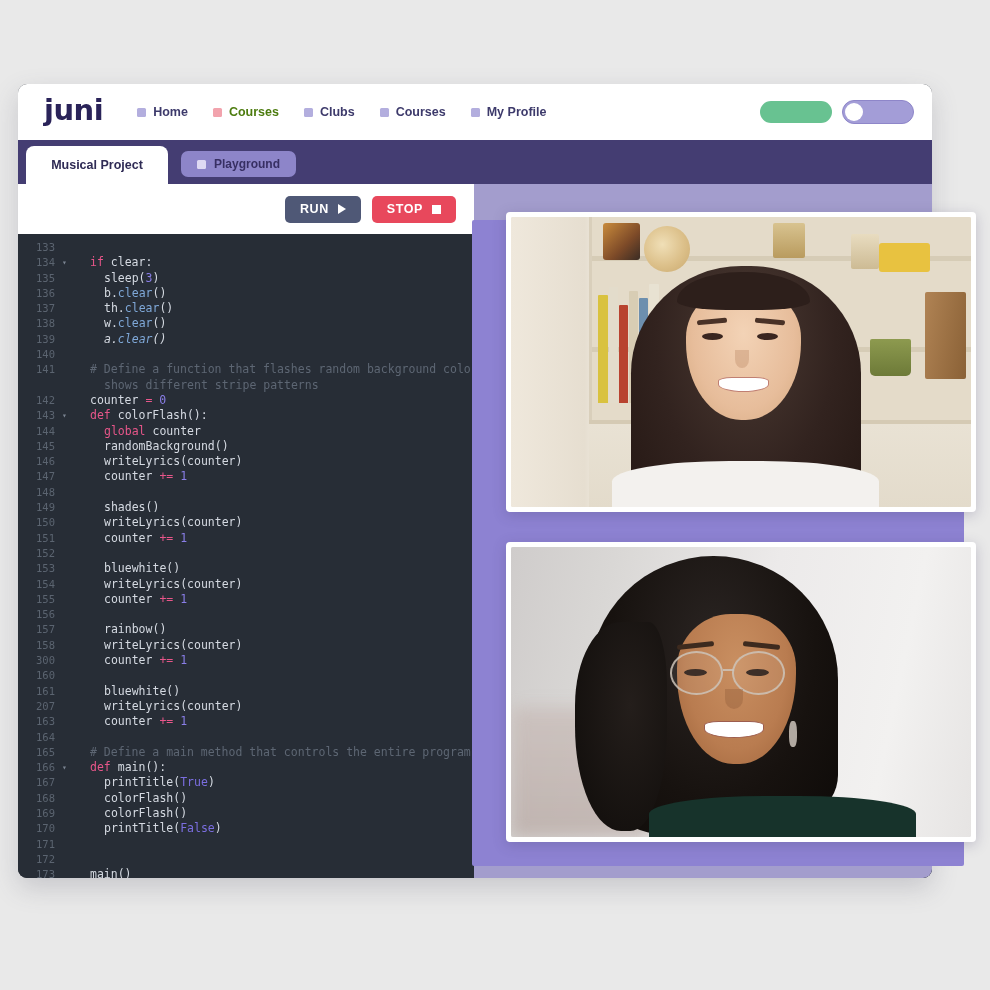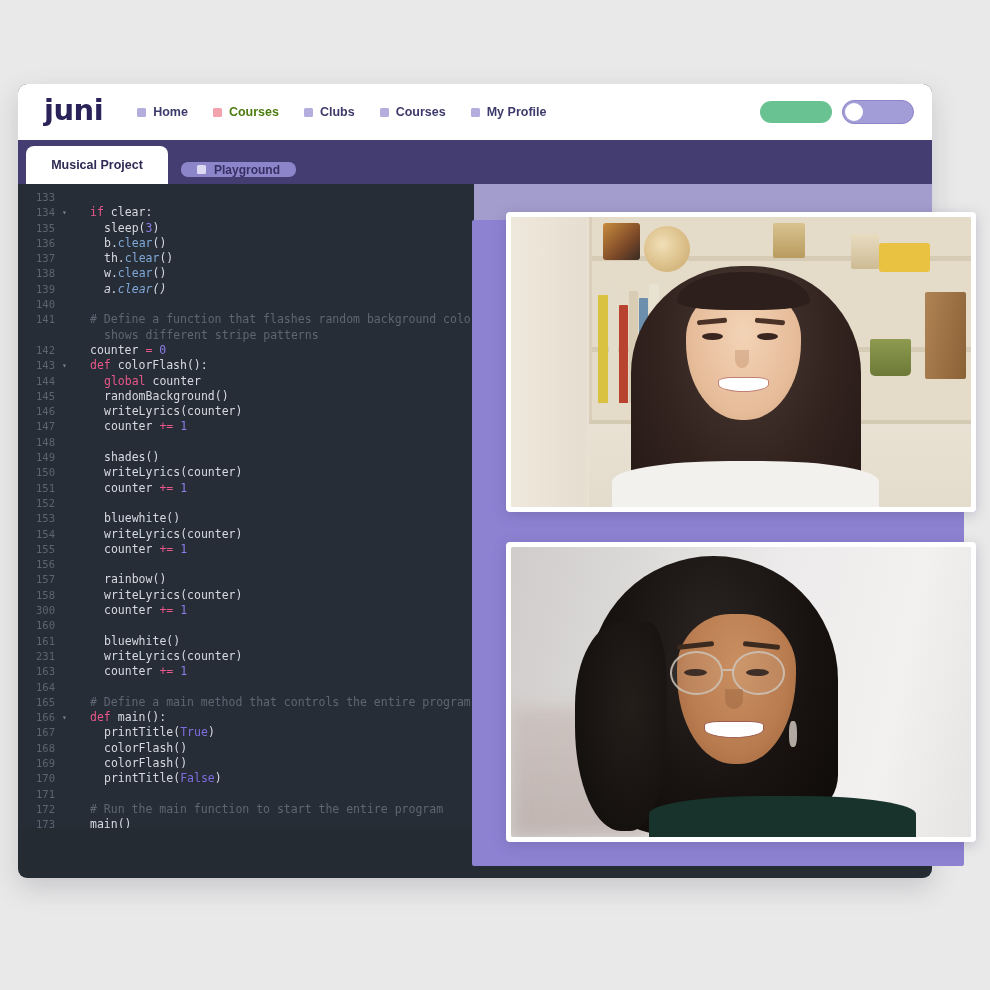--- a/index.html
+++ b/index.html
@@ -128,21 +128,21 @@
     padding: 0 20px;
     font-size: 12.5px;
     font-weight: bold;
     color: #2f2b55;
     cursor: pointer;
   }
 
   #tab-playground {
     margin-left: 13px;
     margin-bottom: 7px;
-    height: 15px;
+    height: 26px;
     background: #8d85c9;
     border-radius: 7px;
     display: flex;
     align-items: center;
     gap: 8px;
     padding: 0 16px;
     font-size: 12px;
     font-weight: bold;
     color: #372f63;
     cursor: pointer;
@@ -573,20 +573,33 @@
   <div id="tab-bar">
     <div id="tab-active">
       <span>Musical Project</span>
     </div>
     <div id="tab-playground">
       <span class="nav-sq"></span>
       <span>Playground</span>
     </div>
   </div>
 
+  <div id="toolbar-row">
+    <div id="toolbar">
+      <div class="tool-btn" id="run-button">
+        <span>RUN</span>
+        <span class="tri-glyph"></span>
+      </div>
+      <div class="tool-btn" id="stop-button">
+        <span>STOP</span>
+        <span class="sq-glyph"></span>
+      </div>
+    </div>
+    <div id="toolbar-filler"></div>
+  </div>
 
   <div id="editor">
     <div id="editor-right-band"></div>
     <div id="editor-inner">
         <div class="code-line"><span class="ln">133</span><span class="fold"></span><span style="padding-left: 6px;"></span></div>
         <div class="code-line"><span class="ln">134</span><span class="fold">▾</span><span style="padding-left: 20px;"><span class="kw">if </span><span class="code-txt">clear:</span></span></div>
         <div class="code-line"><span class="ln">135</span><span class="fold"></span><span style="padding-left: 34px;"><span class="code-txt">sleep(</span><span class="num">3</span><span class="code-txt">)</span></span></div>
         <div class="code-line"><span class="ln">136</span><span class="fold"></span><span style="padding-left: 34px;"><span class="code-txt">b.</span><span class="method">clear</span><span class="code-txt">()</span></span></div>
         <div class="code-line"><span class="ln">137</span><span class="fold"></span><span style="padding-left: 34px;"><span class="code-txt">th.</span><span class="method">clear</span><span class="code-txt">()</span></span></div>
         <div class="code-line"><span class="ln">138</span><span class="fold"></span><span style="padding-left: 34px;"><span class="code-txt">w.</span><span class="method">clear</span><span class="code-txt">()</span></span></div>
@@ -607,31 +620,31 @@
         <div class="code-line"><span class="ln">152</span><span class="fold"></span><span style="padding-left: 6px;"></span></div>
         <div class="code-line"><span class="ln">153</span><span class="fold"></span><span style="padding-left: 34px;"><span class="code-txt">bluewhite()</span></span></div>
         <div class="code-line"><span class="ln">154</span><span class="fold"></span><span style="padding-left: 34px;"><span class="code-txt">writeLyrics(counter)</span></span></div>
         <div class="code-line"><span class="ln">155</span><span class="fold"></span><span style="padding-left: 34px;"><span class="code-txt">counter </span><span class="op">+= </span><span class="num">1</span></span></div>
         <div class="code-line"><span class="ln">156</span><span class="fold"></span><span style="padding-left: 6px;"></span></div>
         <div class="code-line"><span class="ln">157</span><span class="fold"></span><span style="padding-left: 34px;"><span class="code-txt">rainbow()</span></span></div>
         <div class="code-line"><span class="ln">158</span><span class="fold"></span><span style="padding-left: 34px;"><span class="code-txt">writeLyrics(counter)</span></span></div>
         <div class="code-line"><span class="ln">300</span><span class="fold"></span><span style="padding-left: 34px;"><span class="code-txt">counter </span><span class="op">+= </span><span class="num">1</span></span></div>
         <div class="code-line"><span class="ln">160</span><span class="fold"></span><span style="padding-left: 6px;"></span></div>
         <div class="code-line"><span class="ln">161</span><span class="fold"></span><span style="padding-left: 34px;"><span class="code-txt">bluewhite()</span></span></div>
-        <div class="code-line"><span class="ln">231</span><span class="fold"></span><span style="padding-left: 34px;"><span class="code-txt">writeLyrics(counter)</span></span></div>
+        <div class="code-line"><span class="ln">207</span><span class="fold"></span><span style="padding-left: 34px;"><span class="code-txt">writeLyrics(counter)</span></span></div>
         <div class="code-line"><span class="ln">163</span><span class="fold"></span><span style="padding-left: 34px;"><span class="code-txt">counter </span><span class="op">+= </span><span class="num">1</span></span></div>
         <div class="code-line"><span class="ln">164</span><span class="fold"></span><span style="padding-left: 6px;"></span></div>
         <div class="code-line"><span class="ln">165</span><span class="fold"></span><span style="padding-left: 20px;"><span class="comment"># Define a main method that controls the entire program</span></span></div>
         <div class="code-line"><span class="ln">166</span><span class="fold">▾</span><span style="padding-left: 20px;"><span class="kw">def </span><span class="code-txt">main():</span></span></div>
         <div class="code-line"><span class="ln">167</span><span class="fold"></span><span style="padding-left: 34px;"><span class="code-txt">printTitle(</span><span class="bool">True</span><span class="code-txt">)</span></span></div>
         <div class="code-line"><span class="ln">168</span><span class="fold"></span><span style="padding-left: 34px;"><span class="code-txt">colorFlash()</span></span></div>
         <div class="code-line"><span class="ln">169</span><span class="fold"></span><span style="padding-left: 34px;"><span class="code-txt">colorFlash()</span></span></div>
         <div class="code-line"><span class="ln">170</span><span class="fold"></span><span style="padding-left: 34px;"><span class="code-txt">printTitle(</span><span class="bool">False</span><span class="code-txt">)</span></span></div>
         <div class="code-line"><span class="ln">171</span><span class="fold"></span><span style="padding-left: 6px;"></span></div>
-        <div class="code-line"><span class="ln">172</span><span class="fold"></span><span style="padding-left: 20px;"><span class="comment"># Run the main function to start the entire program</span></span></div>
+        <div class="code-line"><span class="ln">172</span><span class="fold"></span></div>
         <div class="code-line"><span class="ln">173</span><span class="fold"></span><span style="padding-left: 20px;"><span class="code-txt">main()</span></span></div>
       </div>
   </div>
 </div>
 
 <div id="photo-stack">
   <div id="photo-backing"></div>
 
   <div class="photo-card" id="photo-card-1">
     <div class="photo-inner" id="photo1">

